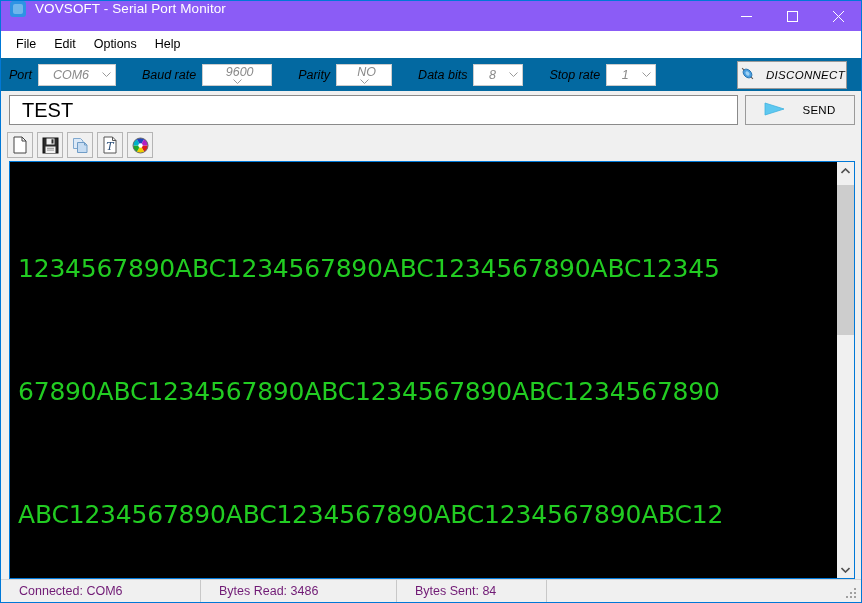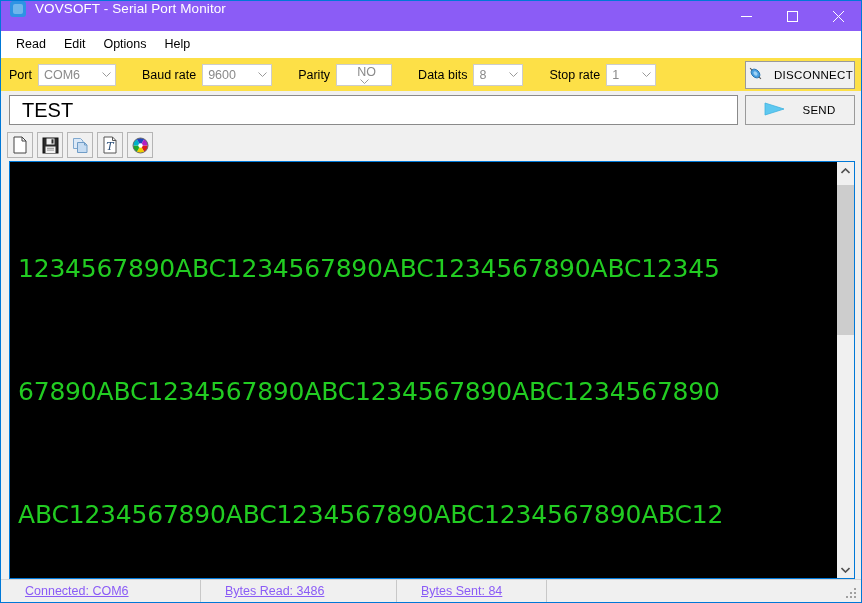--- a/index.html
+++ b/index.html
@@ -86,26 +86,27 @@
   .menu-item {
     font-size: 12.5px;
     color: #000000;
     padding: 3px 9px;
     white-space: nowrap;
   }
 
   
   .settings-row {
     height: 33px;
-    background: #fde047;
-    display: flex;
-    align-items: center;
-    padding: 0 6px 0 8px;
+    background: #0369a1;
+    display: flex;
+    align-items: center;
+    padding: 0 14px 0 8px;
     flex: 0 0 auto;
     gap: 0;
+    font-style: italic;
   }
   .field-label {
     font-size: 12.5px;
     color: #000000;
     white-space: nowrap;
     margin-right: 6px;
   }
   .combo {
     position: relative;
     height: 22px;
@@ -115,30 +116,31 @@
     align-items: center;
     box-sizing: border-box;
   }
   .combo .cval {
     font-size: 12.5px;
     color: #8a8a8a;
     padding-left: 5px;
     white-space: nowrap;
     flex: 1 1 auto;
     overflow: hidden;
+    text-align: center;
   }
   .combo .carrow {
     width: 17px;
     display: flex;
     align-items: center;
     justify-content: center;
     flex: 0 0 auto;
   }
   .c-port  { width: 78px; margin-right: 26px; }
-  .c-baud  { width: 70px; margin-right: 26px; }
+  .c-baud  { width: 70px; margin-right: 26px; flex-direction: column; }
   .c-par   { width: 56px; margin-right: 26px; flex-direction: column; }
   .c-data  { width: 50px; margin-right: 26px; }
   .c-stop  { width: 50px; }
 
   .conn-btn {
     margin-left: auto;
     width: 110px;
     height: 28px;
     background: #f0f0f0;
     border: 1px solid #9a9a9a;
@@ -278,26 +280,25 @@
     border-top: 1px solid #d6d6d6;
     display: flex;
     align-items: stretch;
     flex: 0 0 auto;
     position: relative;
   }
   .status-cell {
     display: flex;
     align-items: center;
     font-size: 12.5px;
-    color: #8b5cf6;
-    padding-left: 24px;
+    color: #701a75;
+    padding-left: 18px;
     border-right: 1px solid #c8c8c8;
     box-sizing: border-box;
     white-space: nowrap;
-    text-decoration: underline;
   }
   .sc-0 { width: 200px; }
   .sc-1 { width: 196px; }
   .sc-2 { width: 150px; }
   .sc-3 { flex: 1 1 auto; border-right: none; }
   .grip {
     position: absolute;
     right: 3px;
     bottom: 2px;
     width: 13px;
@@ -326,21 +327,21 @@
       <div class="win-btn wb-close">
         <svg width="11" height="11" viewBox="0 0 11 11">
           <line x1="0" y1="0" x2="11" y2="11" stroke="#ffffff" stroke-width="1"></line>
           <line x1="11" y1="0" x2="0" y2="11" stroke="#ffffff" stroke-width="1"></line>
         </svg>
       </div>
     </div>
   </div>
 
   <div class="menubar">
-    <div class="menu-item">Read</div>
+    <div class="menu-item">File</div>
     <div class="menu-item">Edit</div>
     <div class="menu-item">Options</div>
     <div class="menu-item">Help</div>
   </div>
 
   <div class="settings-row">
 
     <span class="field-label">Port</span>
     <div class="combo c-port">
       <span class="cval">COM6</span>

